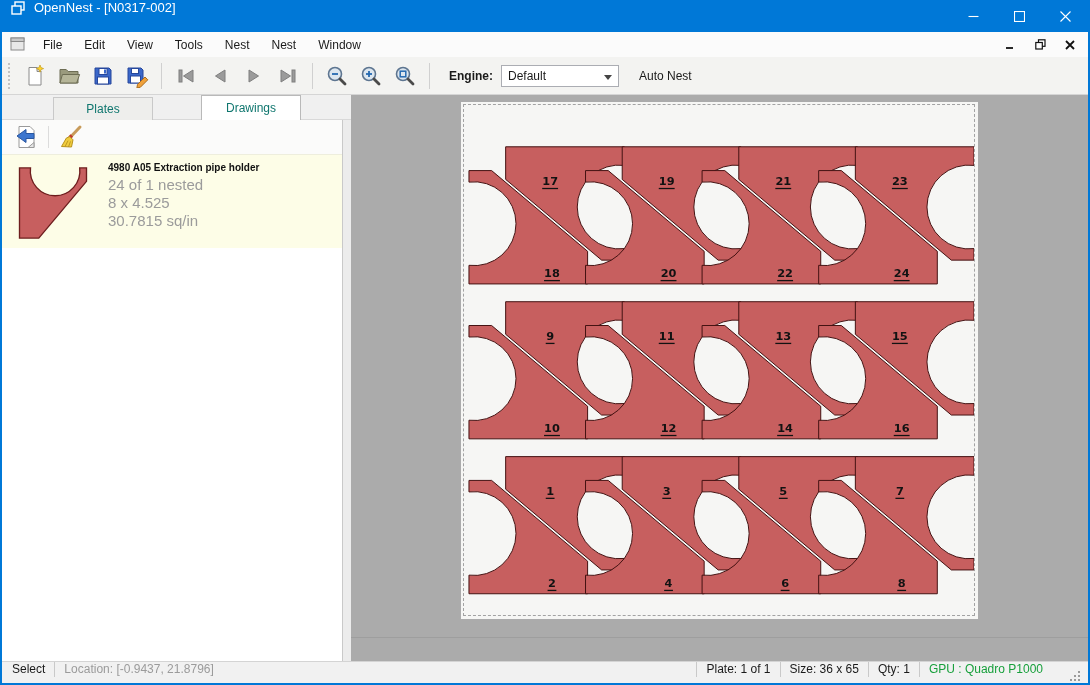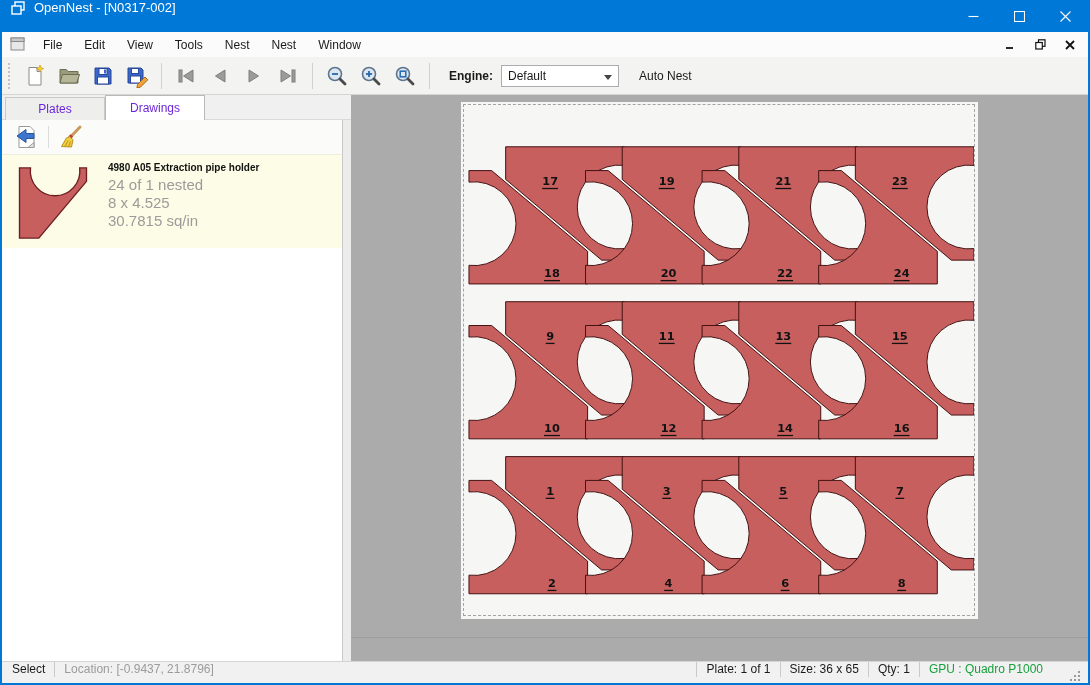--- a/index.html
+++ b/index.html
@@ -30,21 +30,21 @@
   .tsep{width:1px;height:26px;background:#d0d0d0;margin:0 7px;}
   .engine-label{font-weight:700;margin:0 8px 0 12px;}
   .combo{width:118px;height:22px;background:#fff;border:1px solid #abadb3;display:flex;align-items:center;padding-left:6px;position:relative;}
   .combo-arrow{position:absolute;right:6px;top:9px;width:0;height:0;border-left:4px solid transparent;border-right:4px solid transparent;border-top:5px solid #444;}
   .autonest{margin-left:14px;padding:4px 6px;}
   
   .main{flex:1 1 auto;display:flex;min-height:0;}
   .left-col{width:349px;flex:0 0 auto;background:#ececec;display:flex;flex-direction:column;}
   .tabstrip{height:25px;background:#f0f0f0;display:flex;align-items:flex-end;padding-left:3px;flex:0 0 auto;border-bottom:1px solid #d9d9d9;}
   .tab{width:100px;height:23px;display:flex;align-items:center;justify-content:center;background:#eeeeec;
-    border:1px solid #c9c9c9;border-bottom:none;margin-bottom:-1px;color:#6d28d9;}
+    border:1px solid #c9c9c9;border-bottom:none;margin-bottom:-1px;color:#0f766e;margin-left:48px;}
   .tab.active{background:#fff;height:25px;border-color:#b9b9b9;z-index:2;}
   .panel{flex:1 1 auto;background:#fff;border-right:1px solid #c9c9c9;width:341px;display:flex;flex-direction:column;min-height:0;}
   .panel-toolbar{height:34px;display:flex;align-items:center;padding-left:10px;flex:0 0 auto;background:#fbfbfa;}
   .ptool{width:28px;height:28px;display:flex;align-items:center;justify-content:center;border:1px solid transparent;}
   .psep{width:1px;height:22px;background:#dcdcdc;margin:0 8px;}
   .drawing-item{background:var(--item-bg);display:flex;padding:7px 6px 7px 14px;border-top:1px solid #eeeedd;min-height:86px;flex:0 0 auto;}
   .thumb{width:82px;flex:0 0 auto;display:flex;align-items:flex-start;padding-top:3px;}
   .meta{flex:1;padding-left:10px;}
   .dtitle{font-weight:700;font-size:10px;color:#111;margin-bottom:3px;}
   .dline{color:var(--muted-text);font-size:15px;line-height:18px;}

